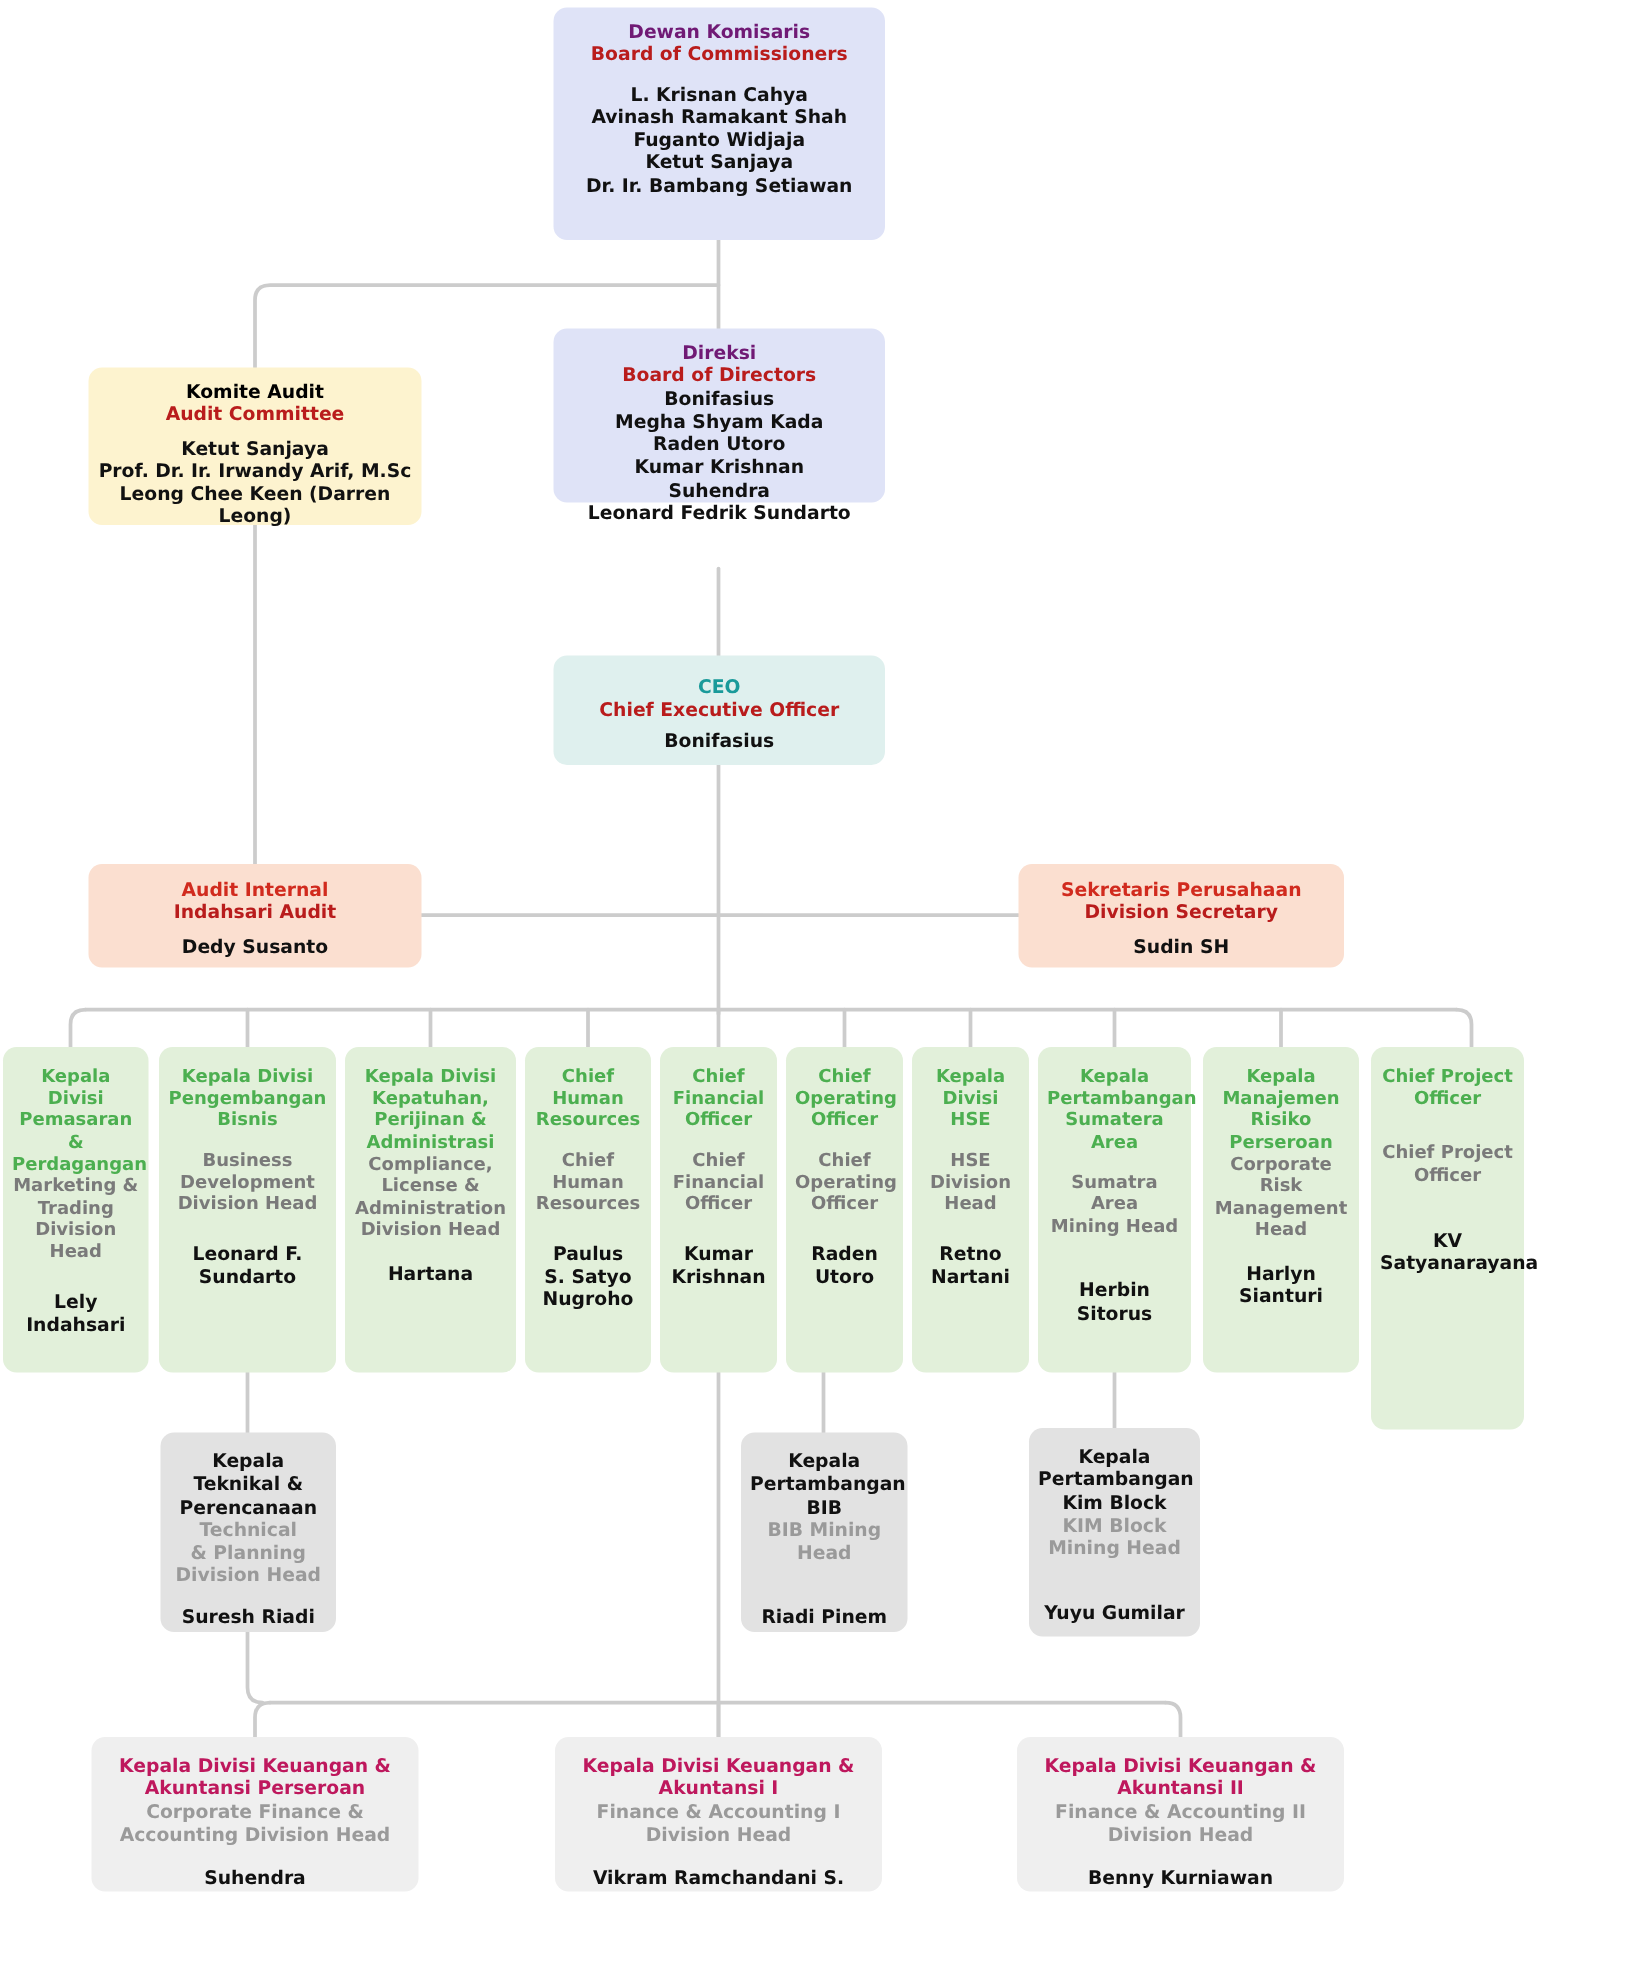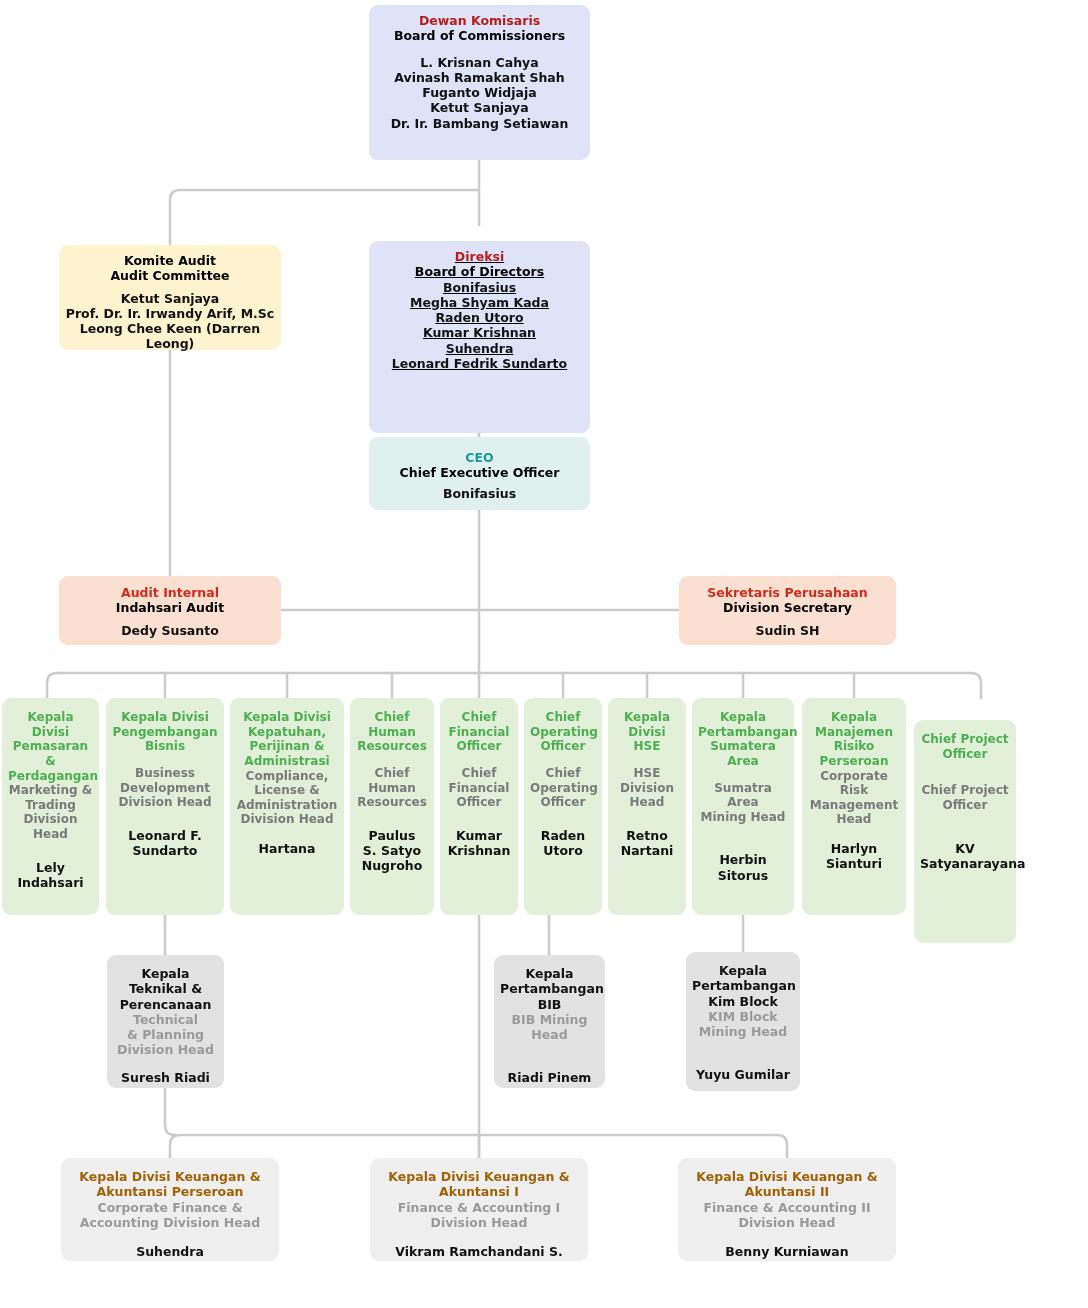--- a/index.html
+++ b/index.html
@@ -32,48 +32,48 @@
     z-index: 2;
   }
   .ttl {
     font-weight: bold;
     font-size: 12.5px;
     display: block;
   }
   .sub {
     font-weight: bold;
     font-size: 12.5px;
-    color: #000000;
+    color: #b91c1c;
     display: block;
   }
   .person {
     font-weight: bold;
     font-size: 12.5px;
     color: #111111;
     display: block;
   }
   .gap { display:block; height: 11px; }
 
   
   .v-blue   { background:#dfe3f7; }
-  .v-blue   .ttl { color:#b91c1c; }
+  .v-blue   .ttl { color:#701a75; }
   .v-yellow { background:#fdf3cf; }
   .v-yellow .ttl { color:#000000; }
   .v-teal   { background:#dff0ee; }
   .v-teal   .ttl { color:#1a9a9a; }
   .v-peach  { background:#fbdfd0; }
   .v-peach  .ttl { color:#d12b1e; }
   .v-green  { background:#e2f0da; }
   .v-green  .ttl { color:#4caf50; }
   .v-green  .sub { color:#7a7a7a; }
   .v-gray   { background:#e2e2e2; }
   .v-gray   .ttl { color:#111111; }
   .v-gray   .sub { color:#9a9a9a; }
   .v-gray-l { background:#efefef; }
-  .v-gray-l .ttl { color:#a16207; }
+  .v-gray-l .ttl { color:#be185d; }
   .v-gray-l .sub { color:#9a9a9a; }
 
   .green-col { padding-top: 12px; }
   .green-col .ttl { font-size: 12px; }
   .green-col .sub { font-size: 12px; }
   .green-col .person { font-size: 12.5px; }
 </style>
 </head>
 <body>
 
@@ -130,21 +130,21 @@
     <span class="person">L. Krisnan Cahya<br>Avinash Ramakant Shah<br>Fuganto Widjaja<br>Ketut Sanjaya<br>Dr. Ir. Bambang Setiawan</span>
   </div>
 
   <div class="node v-yellow" style="left:59px; top:245px; width:222px; height:105px;">
     <span class="ttl">Komite Audit</span>
     <span class="sub">Audit Committee</span>
     <span class="gap" style="height:7px;"></span>
     <span class="person">Ketut Sanjaya<br>Prof. Dr. Ir. Irwandy Arif, M.Sc<br>Leong Chee Keen (Darren Leong)</span>
   </div>
 
-  <div class="node v-blue" style="left:369px; top:241px; width:221px; height:192px;text-decoration:underline;">
+  <div class="node v-blue" style="left:369px; top:219px; width:221px; height:116px;">
     <span class="ttl">Direksi</span>
     <span class="sub">Board of Directors</span>
     <span class="person">Bonifasius<br>Megha Shyam Kada<br>Raden Utoro<br>Kumar Krishnan<br>Suhendra<br>Leonard Fedrik Sundarto</span>
   </div>
 
   <div class="node v-teal" style="left:369px; top:437px; width:221px; height:73px; padding-top:13px;">
     <span class="ttl">CEO</span>
     <span class="sub">Chief Executive Officer</span>
     <span class="gap" style="height:5px;"></span>
     <span class="person">Bonifasius</span>
@@ -226,21 +226,21 @@
     <span class="person">Herbin Sitorus</span>
   </div>
 
   <div class="node v-green green-col" style="left:802px; top:698px; width:104px; height:217px;">
     <span class="ttl">Kepala<br>Manajemen<br>Risiko<br>Perseroan</span>
     <span class="sub">Corporate<br>Risk<br>Management<br>Head</span>
     <span class="gap" style="height:14px;"></span>
     <span class="person">Harlyn<br>Sianturi</span>
   </div>
 
-  <div class="node v-green green-col" style="left:914px; top:698px; width:102px; height:223px;margin-top:22px;">
+  <div class="node v-green green-col" style="left:914px; top:698px; width:102px; height:255px;">
     <span class="ttl">Chief Project<br>Officer</span>
     <span class="gap" style="height:22px;"></span>
     <span class="sub">Chief Project<br>Officer</span>
     <span class="gap" style="height:28px;"></span>
     <span class="person">KV<br>Satyanarayana</span>
   </div>
 
   <div class="node v-gray" style="left:107px; top:955px; width:117px; height:133px; padding-top:11px;">
     <span class="ttl">Kepala<br>Teknikal &amp;<br>Perencanaan</span>
     <span class="sub">Technical<br>&amp; Planning<br>Division Head</span>

